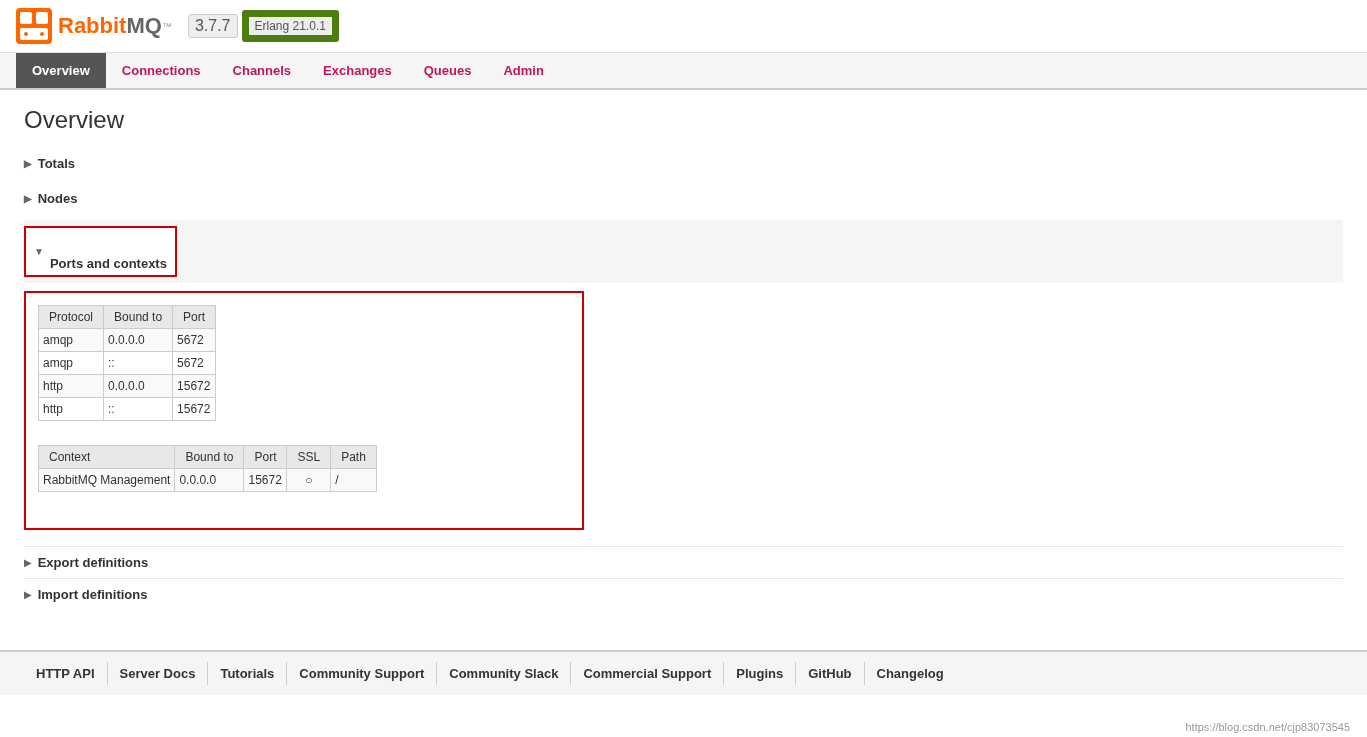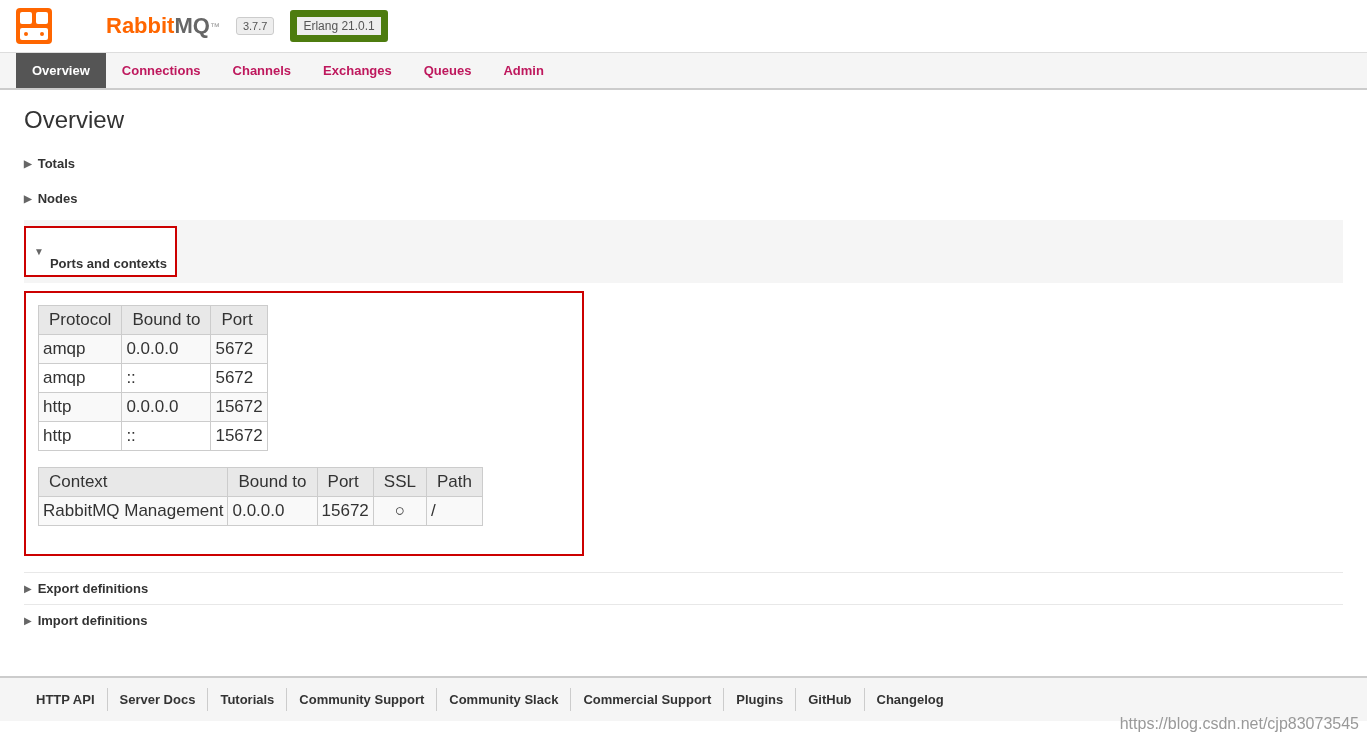--- a/index.html
+++ b/index.html
@@ -2,76 +2,76 @@
 <html><head>
   <meta charset="utf-8">
   <style>
     * { box-sizing: border-box; margin: 0; padding: 0; }
     body { font-family: Arial, sans-serif; font-size: 13px; color: #333; background: #fff; }
 
     
     .header { display: flex; align-items: center; padding: 8px 16px; border-bottom: 1px solid #ddd; background: #fff; }
     .logo { display: flex; align-items: center; margin-right: 16px; }
     .logo-icon { width: 36px; height: 36px; margin-right: 6px; }
-    .version-badge { background: #eee; border: 1px solid #ccc; border-radius: 3px; padding: 2px 6px; font-size: 11px; color: #555; margin-right: 16px; }
+    .version-badge { background: #eee; border: 1px solid #ccc; border-radius: 3px; padding: 2px 6px; font-size: 16px; color: #555; margin-right: 4px; }
     .erlang-badge { background: #eee; border: 7px solid #4d7c0f; border-radius: 3px; padding: 2px 6px; font-size: 12px; color: #555; }
 
     
     .nav { display: flex; background: #f5f5f5; border-bottom: 2px solid #ccc; padding: 0 16px; }
     .nav-item { padding: 10px 16px; cursor: pointer; font-size: 13px; font-weight: bold; color: #be185d; text-decoration: none; border: none; background: none; }
     .nav-item.active { background: #555; color: #fff; }
 
     
     .main { padding: 16px 24px; }
     .page-title { font-size: 24px; font-weight: normal; color: #333; margin-bottom: 16px; }
 
     
     .section-header { display: flex; align-items: center; padding: 6px 0; cursor: pointer; font-weight: bold; font-size: 13px; color: #333; margin-bottom: 4px; }
     .section-header .arrow { margin-right: 6px; font-size: 10px; color: #666; }
 
     
     .ports-section { border: 2px solid #cc0000; padding: 12px; margin-top: 8px; margin-bottom: 16px; max-width: 560px; background: #fff; }
     .subsection-title { font-size: 13px; color: #555; margin-bottom: 8px; font-weight: normal; }
 
     
-    table { border-collapse: collapse; font-size: 17px; margin-bottom: 16px; }
+    table { border-collapse: collapse; font-size: 12px; margin-bottom: 24px; }
     th { background: #e8e8e8; border: 1px solid #ccc; padding: 4px 10px; text-align: left; font-weight: normal; color: #333; }
     td { border: 1px solid #ccc; padding: 4px 4px; }
     tr:nth-child(odd) td { background: #f9f9f9; }
     tr:nth-child(even) td { background: #fff; }
 
     
     .collapsible-section { border-top: 1px solid #e8e8e8; padding: 8px 0; }
     .collapsible-header { display: flex; align-items: center; cursor: pointer; }
     .collapsible-header .arrow { margin-right: 6px; font-size: 10px; color: #666; }
 
     
     .footer { border-top: 2px solid #ccc; padding: 10px 24px; display: flex; align-items: flex-end; flex-wrap: wrap; gap: 0; background: #f5f5f5; margin-top: 24px; }
     .footer-link { color: #333; text-decoration: none; font-size: 13px; font-weight: bold; padding: 4px 12px; border-right: 1px solid #ccc; cursor: pointer; }
     .footer-link:last-child { border-right: none; }
-    .footer-url { position: fixed; bottom: 4px; right: 8px; font-size: 16px; color: #999; }
+    .footer-url { position: fixed; bottom: 4px; right: 17px; font-size: 11px; color: #999; }
 
     
     .top-sections { margin-bottom: 8px; }
   </style>
 </head>
 <body>
 
 <div class="header">
   <div class="logo">
 
     <svg class="logo-icon" viewBox="0 0 36 36">
       <rect x="0" y="0" width="36" height="36" rx="4" fill="#ff6600"></rect>
       <rect x="4" y="4" width="12" height="12" rx="2" fill="#fff"></rect>
       <rect x="20" y="4" width="12" height="12" rx="2" fill="#fff"></rect>
       <rect x="4" y="20" width="28" height="12" rx="2" fill="#fff"></rect>
       <circle cx="10" cy="26" r="2" fill="#ff6600"></circle>
       <circle cx="26" cy="26" r="2" fill="#ff6600"></circle>
     </svg>
-    <span style="font-size:22px;font-weight:bold;color:#ff6600;margin-left:48px;">Rabbit</span>
+    <span style="font-size:22px;font-weight:bold;color:#ff6600;">Rabbit</span>
       <span style="font-size:22px;font-weight:bold;color:#666;">MQ</span>
       <span style="font-size:10px;color:#999;vertical-align:super;">™</span>
   </div>
   <span class="version-badge">3.7.7</span>
   <span class="erlang-badge">Erlang 21.0.1</span>
 </div>
 
 <div class="nav">
   <button class="nav-item active">Overview</button>
   <button class="nav-item">Connections</button>

